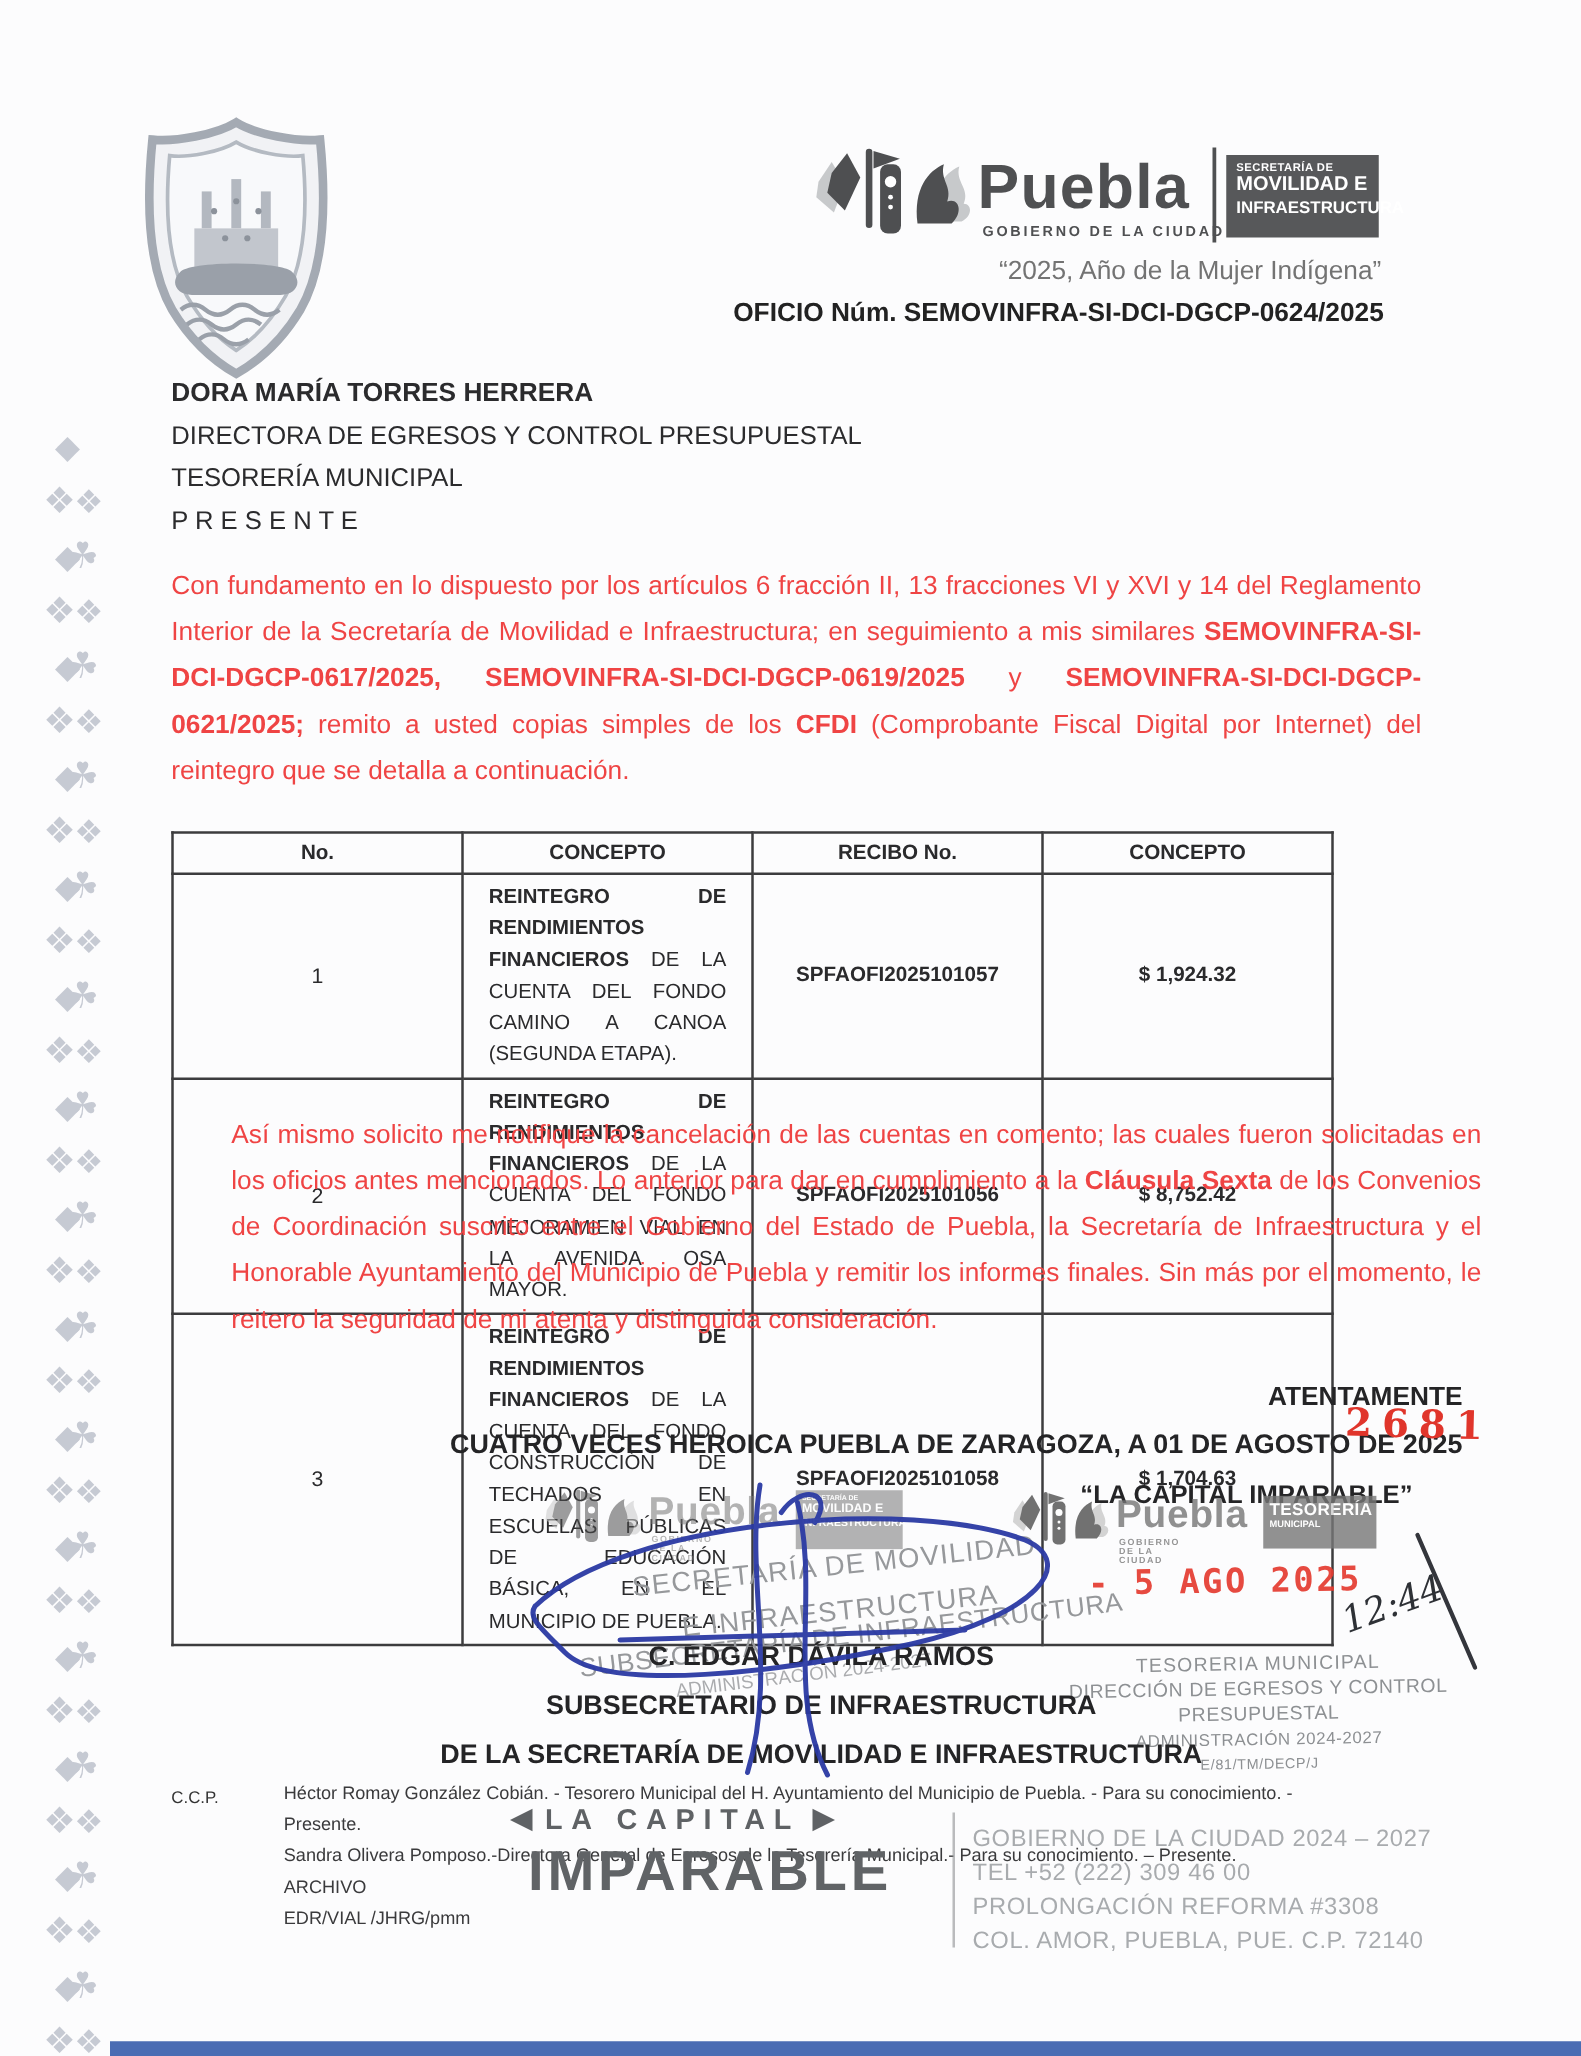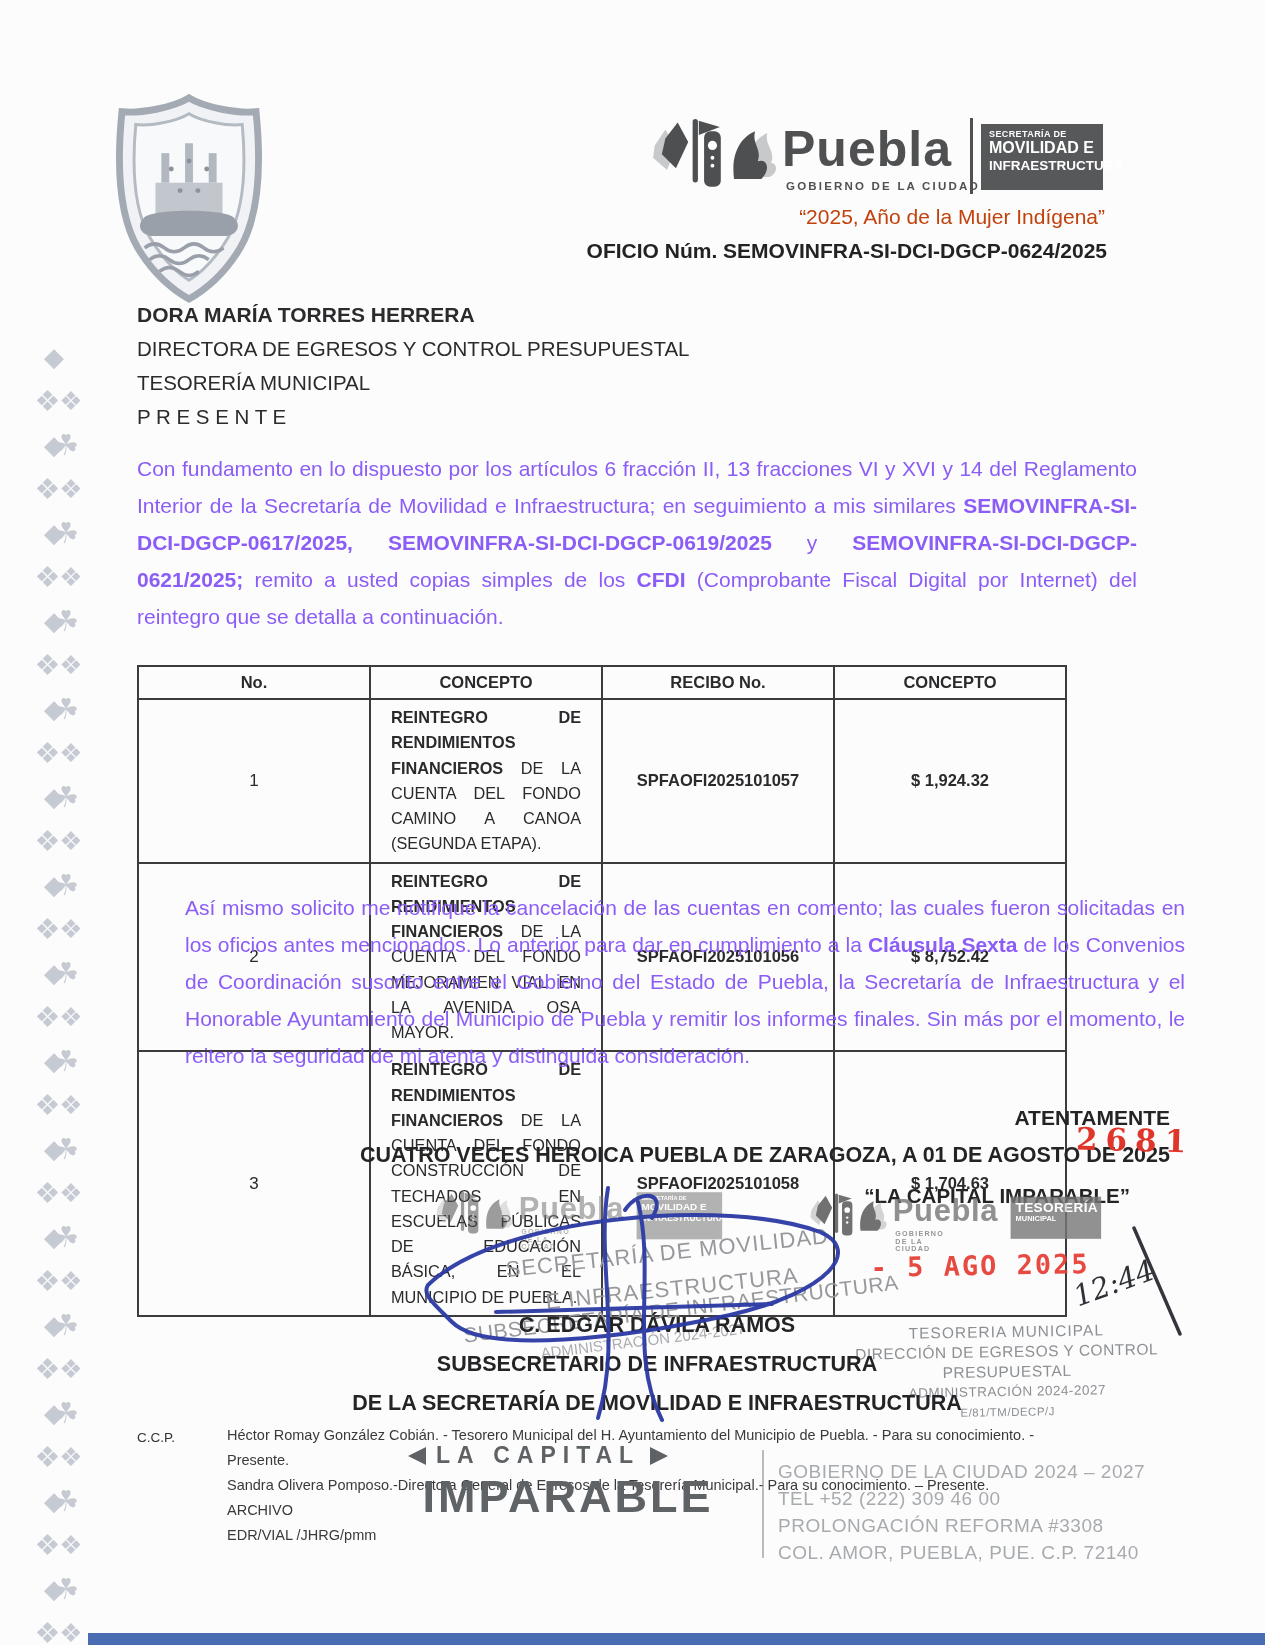--- a/index.html
+++ b/index.html
@@ -15,27 +15,27 @@
   .coat{left:110px;top:92px;width:158px;height:212px;}
   .brandmark{left:646px;top:110px;width:132px;height:92px;}
   .wordmark{left:782px;top:120px;font-size:50px;font-weight:bold;color:#4f5052;letter-spacing:1px;}
   .tagline{left:786px;top:180px;font-size:11.5px;font-weight:bold;color:#4f5052;letter-spacing:2.2px;}
   .brandbar{left:970px;top:118px;width:3px;height:76px;background:#4f5052;}
   .badge{left:981px;top:124px;width:122px;height:66px;background:#57585a;color:#fff;
          padding:5px 8px;box-sizing:border-box;line-height:1.15;}
   .badge .s1{font-size:9px;font-weight:bold;letter-spacing:.4px;display:block;}
   .badge .s2{font-size:16px;font-weight:bold;display:block;}
   .badge .s3{font-size:13.5px;font-weight:bold;display:block;}
-  .motto{left:400px;top:205px;width:705px;text-align:right;font-size:21px;color:#c2410c;}
+  .motto{left:400px;top:205px;width:705px;text-align:right;font-size:21px;color:#737373;}
   .oficio{left:400px;top:239px;width:707px;text-align:right;font-size:21px;font-weight:bold;color:#222;}
   
   .recipient{left:137px;top:298px;font-size:20.5px;line-height:34px;color:#2b2b2d;}
   .recipient .name{font-weight:bold;font-size:21px;}
   
-  .para{left:137px;width:1000px;font-size:21px;line-height:37px;text-align:justify;color:#8b5cf6;}
+  .para{left:137px;width:1000px;font-size:21px;line-height:37px;text-align:justify;color:#ef4444;}
   .p1{top:450px;} .p2{top:889px;padding-left:48px;}
   
   table.cfdi{left:137px;top:665px;width:930px;border-collapse:collapse;table-layout:fixed;position:absolute;}
   table.cfdi th,table.cfdi td{border:2px solid #3c3c3e;vertical-align:middle;}
   table.cfdi th{font-size:16.5px;padding:6px 4px;}
   td.no{width:60px;text-align:center;font-size:17px;}
   td.concept{width:518px;font-size:16.3px;line-height:1.55;padding:5px 20px;text-align:justify;}
   td.recibo{width:220px;text-align:center;font-size:16.5px;font-weight:bold;}
   td.importe{width:132px;text-align:center;font-size:16.5px;font-weight:bold;}
   

